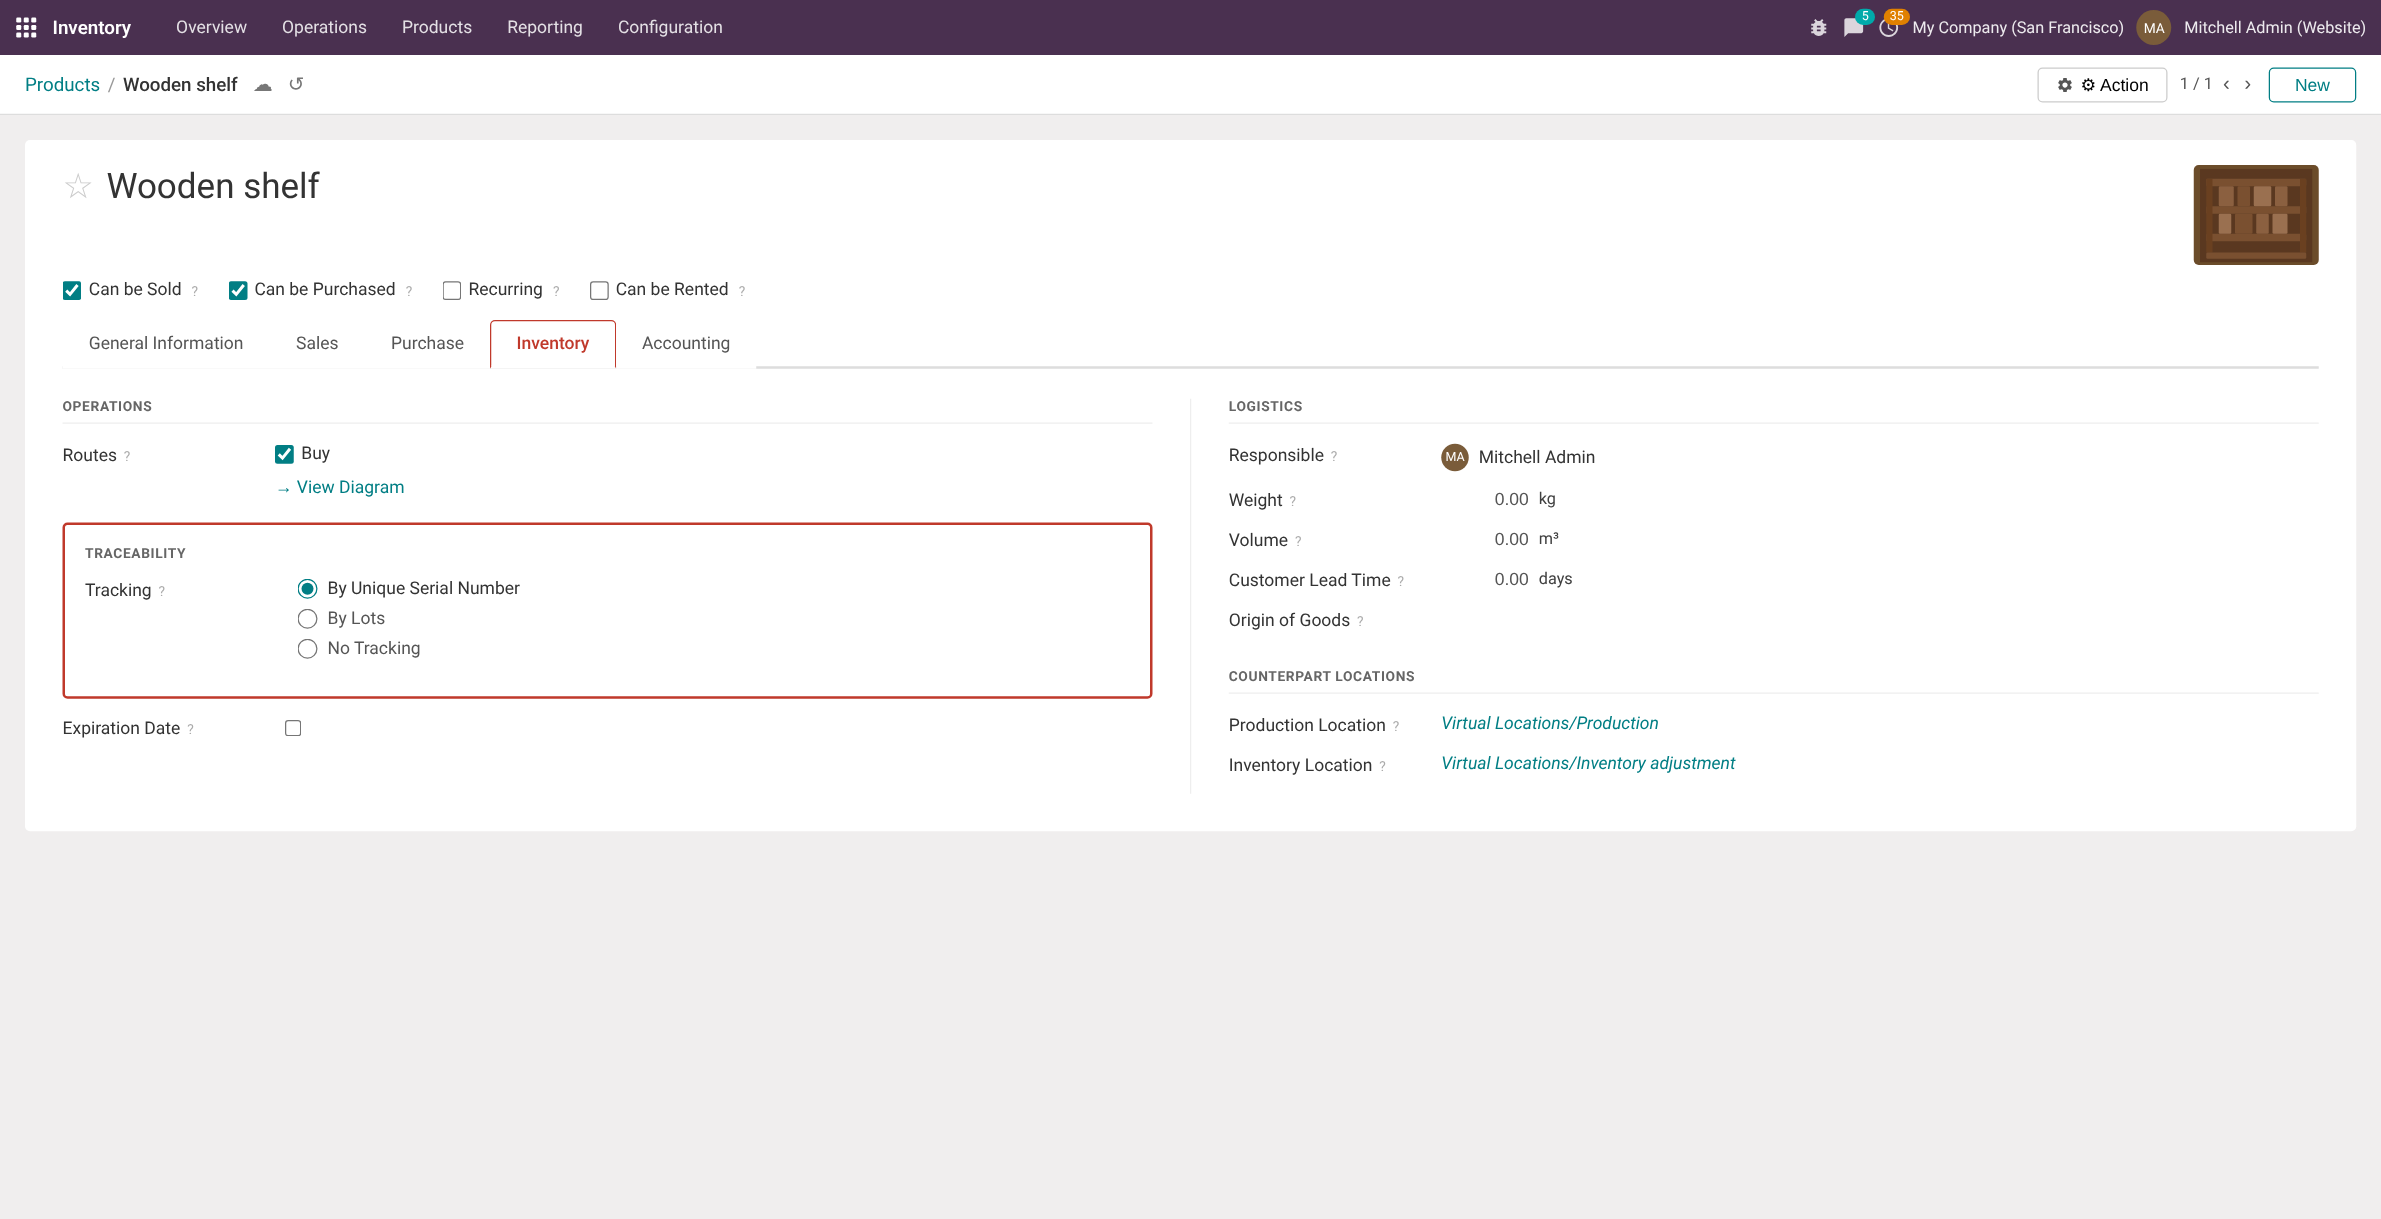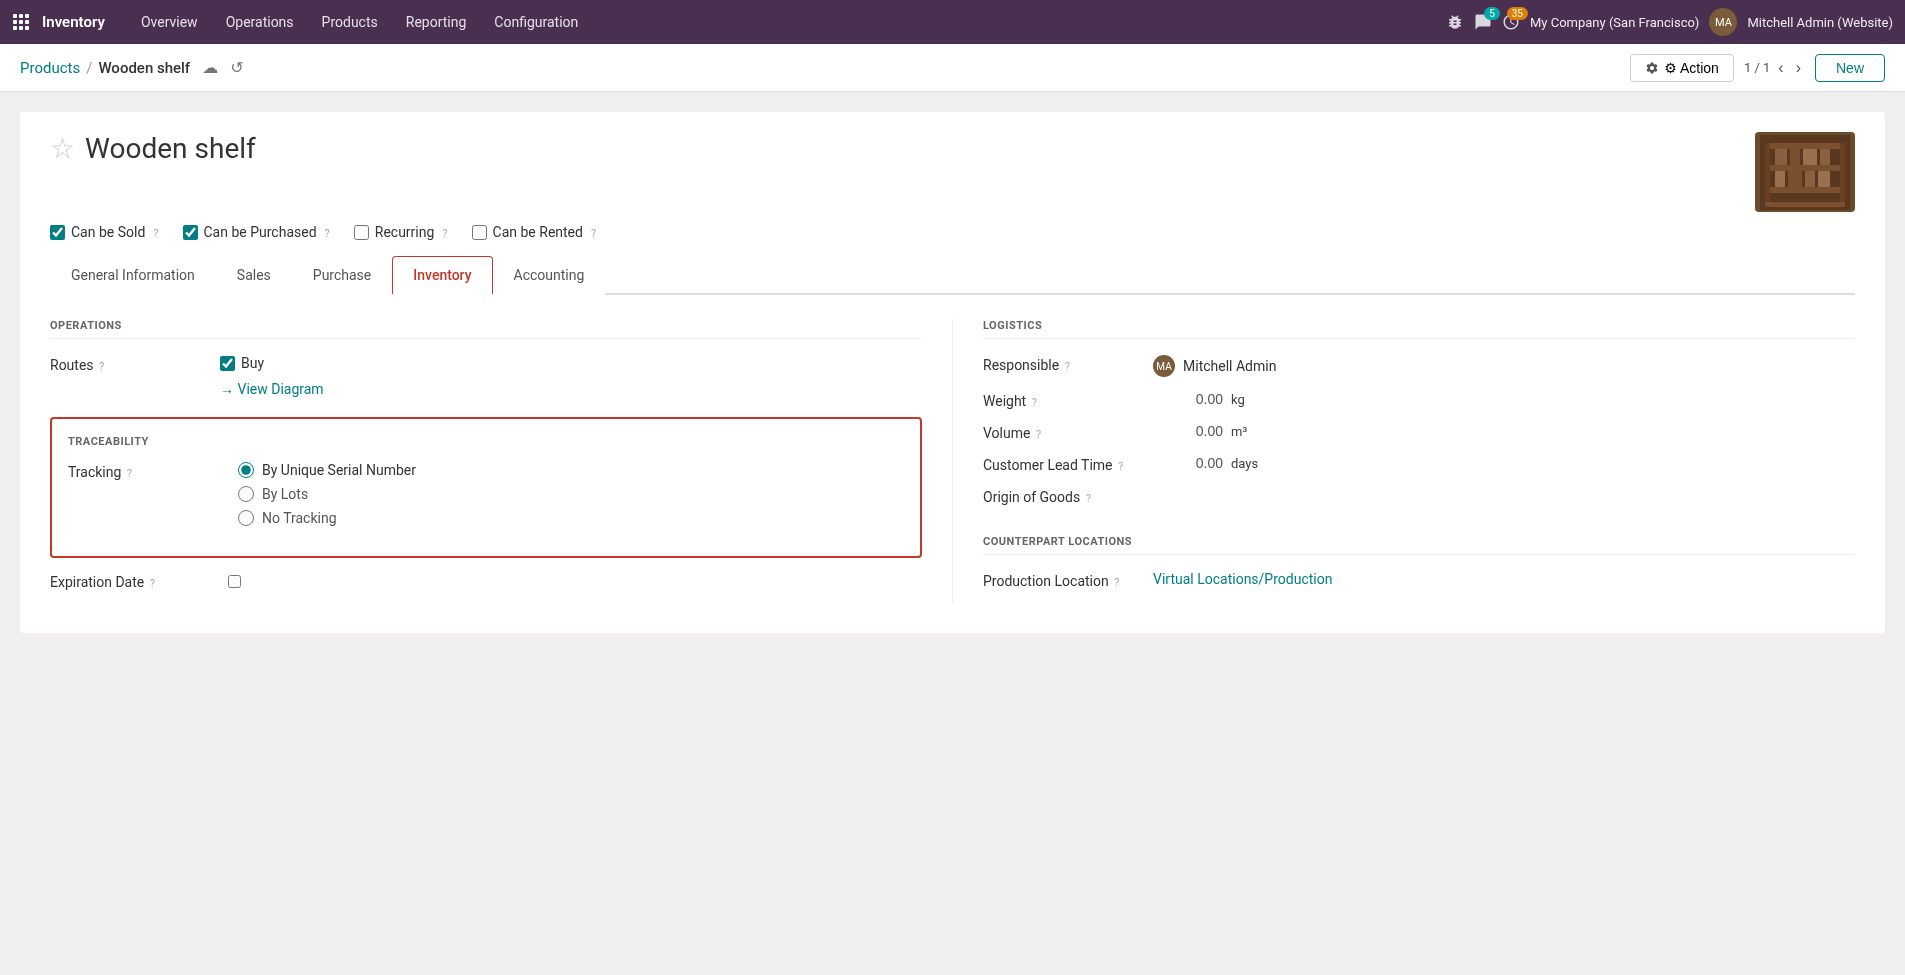--- a/index.html
+++ b/index.html
@@ -163,21 +163,21 @@
     .responsible-area { display: flex; align-items: center; gap: 8px; }
     .mini-avatar { width: 22px; height: 22px; border-radius: 50%; background: #7a5c3a; display: inline-flex; align-items: center; justify-content: center; font-size: 10px; color: #fff; }
 
     
     .weight-field { display: flex; align-items: center; gap: 8px; }
     .weight-input { width: 70px; background: none; border: none; color: #555; font-size: 14px; text-align: right; }
     .weight-unit { color: #404040; font-size: 13px; }
 
     
     .counterpart-section { margin-top: 30px; }
-    .field-value-teal { color: #017e84; font-size: 14px; cursor: pointer; }
+    .field-value-teal { color: #017e84; font-size: 14px; cursor: pointer; font-style: italic; }
   </style>
 </head>
 <body>
 
 <nav class="top-nav">
   <div class="apps-icon">
     <svg width="18" height="18" viewBox="0 0 18 18" fill="white">
       <rect x="1" y="1" width="4" height="4" rx="1"></rect>
       <rect x="7" y="1" width="4" height="4" rx="1"></rect>
       <rect x="13" y="1" width="4" height="4" rx="1"></rect>
@@ -424,20 +424,27 @@
             <div class="section-header">COUNTERPART LOCATIONS</div>
 
             <div class="field-row">
               <div class="field-label">
                 <span>Production Location</span>
                 <span class="help-icon">?</span>
               </div>
               <span class="field-value-teal">Virtual Locations/Production</span>
             </div>
 
+            <div class="field-row">
+              <div class="field-label">
+                <span>Inventory Location</span>
+                <span class="help-icon">?</span>
+              </div>
+              <span class="field-value-teal">Virtual Locations/Inventory adjustment</span>
+            </div>
           </div>
         </div>
 
       </div>
     </div>
 
   </div>
 </div>
 
 </body></html>

